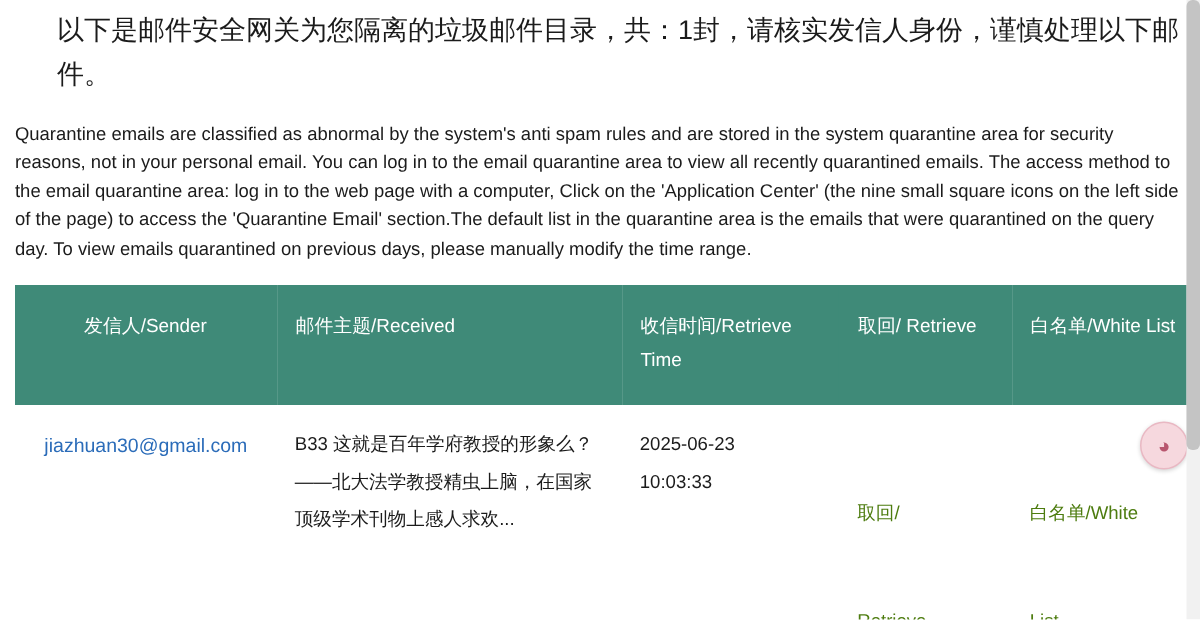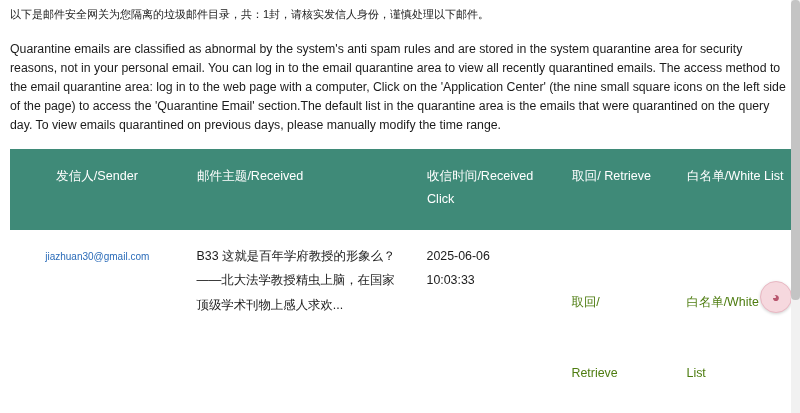--- a/index.html
+++ b/index.html
@@ -20,22 +20,23 @@
     box-sizing: border-box;
     width: 800px;
   }
   p.para {
     margin: 0 0 14px 0;
     font-size: 12.3px;
     line-height: 1.55;
     color: #1b1b1b;
   }
   p.para.cn {
-    font-size: 11px;
+    font-size: 18px;
     line-height: 1.62;
+    margin-left: 28px;
   }
   p.first {
     margin-bottom: 16px;
   }
   table.mail-table {
     border-collapse: collapse;
     width: 779px;
     margin-top: 8px;
     table-layout: fixed;
   }
@@ -63,21 +64,21 @@
     line-height: 2.0;
     color: #1b1b1b;
   }
   td.sender {
     text-align: center;
     vertical-align: middle;
   }
   td.sender a {
     color: #2b6cb9;
     text-decoration: none;
-    font-size: 10px;
+    font-size: 13px;
   }
   td.subject {
     color: #1b1b1b;
     line-height: 2.05;
   }
   td.received {
     color: #1b1b1b;
     line-height: 2.05;
   }
   td.linkcell a {
@@ -133,34 +134,34 @@
 
 
 
   <p class="para">Quarantine emails are classified as abnormal by the system's anti spam rules and are stored in the system quarantine area for security reasons, not in your personal email. You can log in to the email quarantine area to view all recently quarantined emails. The access method to the email quarantine area: log in to the web page with a computer, Click on the 'Application Center' (the nine small square icons on the left side of the page) to access the 'Quarantine Email' section.The default list in the quarantine area is the emails that were quarantined on the query day. To view emails quarantined on previous days, please manually modify the time range.</p>
 
   <table class="mail-table">
     <thead>
       <tr>
         <th class="c0">发信人/Sender</th>
         <th class="c1">邮件主题/Received</th>
-        <th class="c2">收信时间/Received Click</th>
+        <th class="c2">收信时间/Retrieve Time</th>
         <th class="c3">取回/ Retrieve</th>
         <th class="c4">白名单/White List</th>
 
       </tr>
     </thead>
     <tbody>
       <tr>
         <td class="sender">
           <a href="#">jiazhuan30@gmail.com</a>
         </td>
         <td class="subject">B33 这就是百年学府教授的形象么？——北大法学教授精虫上脑，在国家顶级学术刊物上感人求欢...</td>
         <td class="received">
-          <div>2025-06-06</div>
+          <div>2025-06-23</div>
           <div>10:03:33</div>
         </td>
         <td class="linkcell">
           <a href="#">取回/</a>
           <a href="#">Retrieve</a>
         </td>
         <td class="linkcell">
           <a href="#">白名单/White</a>
           <a href="#">List</a>
         </td>

